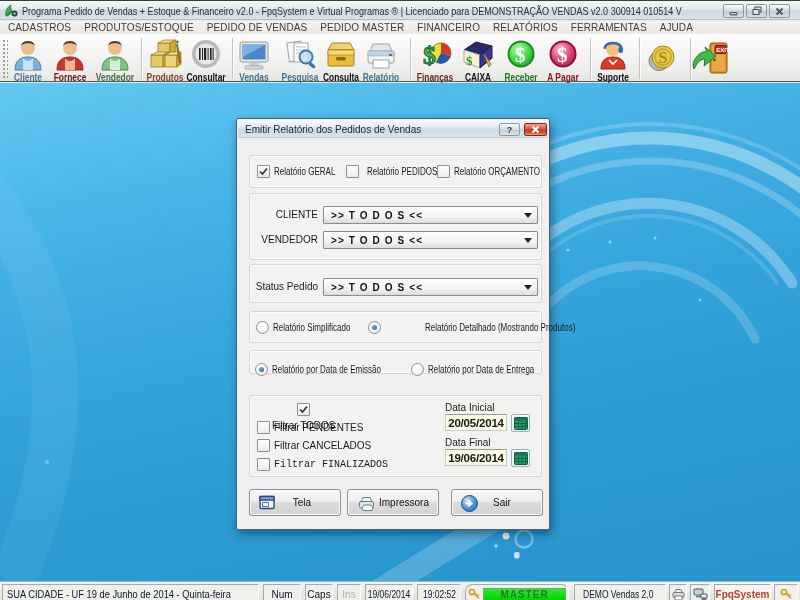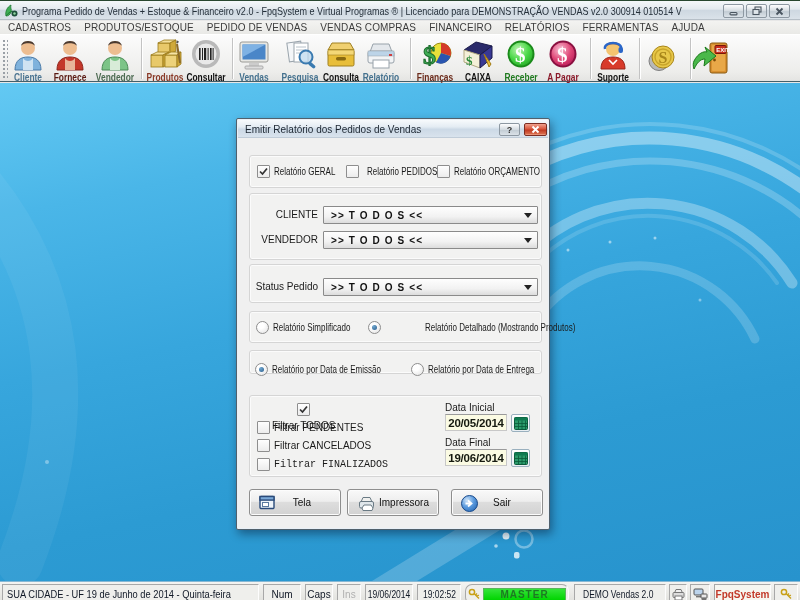--- a/index.html
+++ b/index.html
@@ -134,21 +134,21 @@
       <svg width="9" height="9" viewBox="0 0 9 9">
           <path d="M1.5 1.5 L7.5 7.5 M7.5 1.5 L1.5 7.5" stroke="#4a5560" stroke-width="1.8"></path>
         </svg>
     </div>
   </div>
 
   <div id="menubar">
     <span class="menu-item">CADASTROS</span>
     <span class="menu-item">PRODUTOS/ESTOQUE</span>
     <span class="menu-item">PEDIDO DE VENDAS</span>
-    <span class="menu-item">VENDAS COMPRAS</span>
+    <span class="menu-item">PEDIDO MASTER</span>
     <span class="menu-item">FINANCEIRO</span>
     <span class="menu-item">RELATÓRIOS</span>
     <span class="menu-item">FERRAMENTAS</span>
     <span class="menu-item">AJUDA</span>
   </div>
 
   <div id="toolbar">
     <div id="grip"></div>
 
     <div class="tbtn" style="left:0px;">

